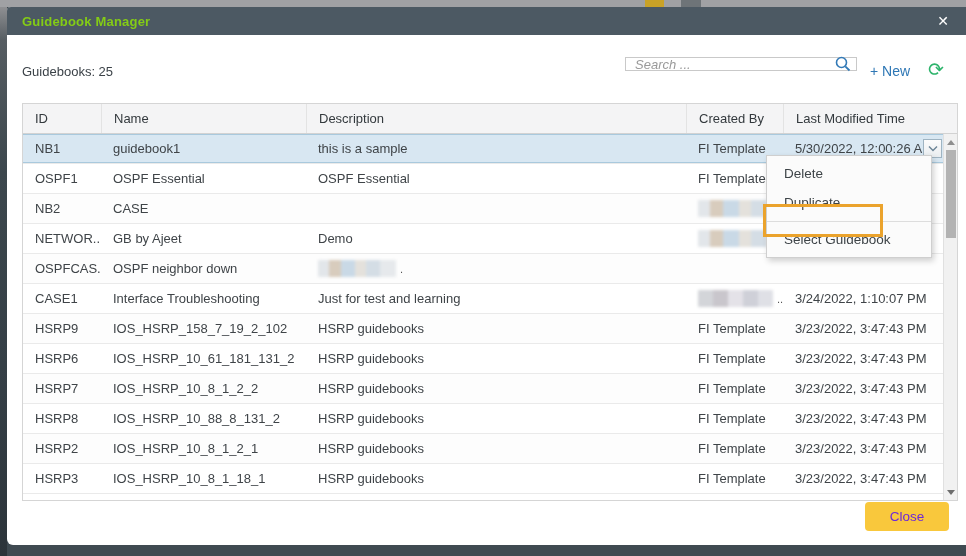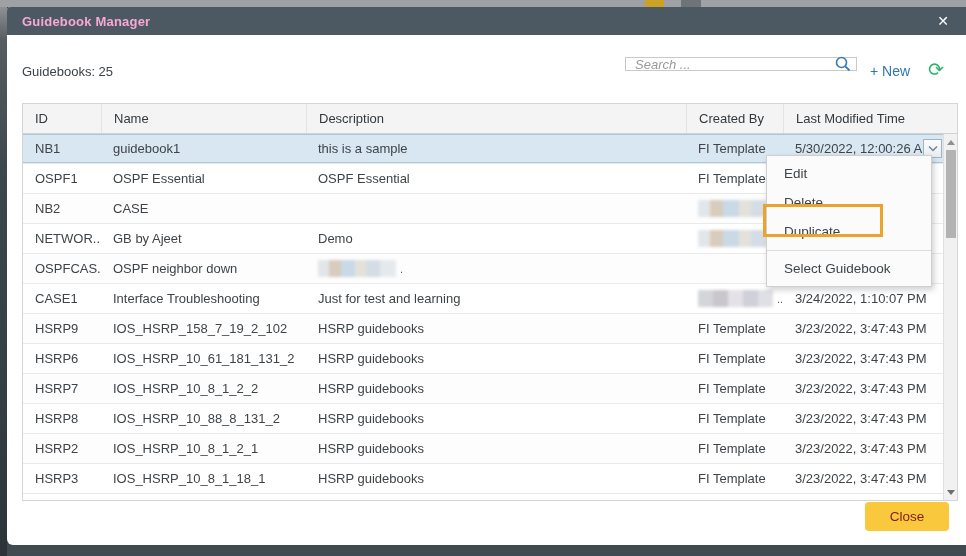--- a/index.html
+++ b/index.html
@@ -15,21 +15,21 @@
   .chip-yellow { position:absolute; left:645px; top:0; width:19px; height:7px; background:#c9a227; }
   .chip-gray { position:absolute; left:681px; top:0; width:20px; height:7px; background:#6e7478; }
   .left-strip { position:absolute; left:0; top:7px; width:7px; height:549px;
     background:linear-gradient(#8f9093 0%, #565d62 6%, #3c474d 30%, #343e45 70%, #2c343a 100%); z-index:1; }
 
   
   .dialog { position:absolute; left:7px; top:7px; width:959px; height:538px;
     background:#ffffff; border-radius:4px 0 0 6px; z-index:2; }
   .titlebar { height:28px; background:#4c5963; border-radius:4px 0 0 0;
     display:flex; align-items:center; justify-content:space-between; padding:0 17px 0 15px; }
-  .titlebar .title { color:#f9a8d4; font-size:13px; font-weight:600; letter-spacing:.2px;text-align:center; }
+  .titlebar .title { color:#84cc16; font-size:13px; font-weight:600; letter-spacing:.2px;text-align:center; }
   .titlebar .x { color:#ffffff; font-size:14px; cursor:pointer; line-height:1; }
 
   .count { position:absolute; left:15px; top:57px; font-size:13px; color:#3b4248; }
 
   
   .searchbox { position:absolute; left:618px; top:50px; width:232px; height:14px;
     border:1px solid #c9c9c9; background:#fff; display:flex; align-items:center; }
   .searchbox input { flex:1; border:none; outline:none; font-size:13px; padding:0 6px 0 9px;
     font-family:"Liberation Sans", sans-serif; color:#444; background:transparent; }
   .searchbox input::placeholder { color:#9a9a9a; font-style:italic; }
@@ -77,21 +77,21 @@
 
   
   .menu { position:absolute; left:759px; top:148px; width:166px; background:#fbfbfb;
     border:1px solid #cfcfcf; box-shadow:2px 3px 6px rgba(0,0,0,.18); z-index:20; padding:3px 0; }
   .menu-item { font-size:13.5px; color:#3d4347; padding:7px 10px 7px 17px; cursor:pointer; }
   .menu-item.separated { border-top:1px solid #ddd; margin-top:4px; padding-top:10px; }
   .hl-rect { position:absolute; left:756px; top:197px; width:120px; height:33px;
     border:3px solid #eba32c; z-index:30; pointer-events:none; }
 
   .close-btn { position:absolute; left:858px; top:495px; width:84px; height:29px;
-    background:#f9c83c; border:none; border-radius:4px; font-size:13.5px; color:#7f1d1d;
+    background:#f9c83c; border:none; border-radius:4px; font-size:13.5px; color:#6d28d9;
     font-family:"Liberation Sans", sans-serif; cursor:pointer; z-index:5; }
 </style>
 </head>
 <body>
 
 <div class="top-strip">
   <div class="chip-yellow"></div>
   <div class="chip-gray"></div>
 </div>
 <div class="left-strip"></div>
@@ -229,21 +229,20 @@
           </div>
         <div class="sb-thumb"></div>
         <div class="sb-down">
             <div class="tri-down"></div>
           </div>
       </div>
     </div>
   </div>
 
   <div class="menu">
-      <div class="menu-item">Edit</div>
       <div class="menu-item">Delete</div>
       <div class="menu-item">Duplicate</div>
       <div class="menu-item separated">Select Guidebook</div>
     </div>
   <div class="hl-rect"></div>
 
   <button class="close-btn">Close</button>
 </div>
 
 </body></html>

